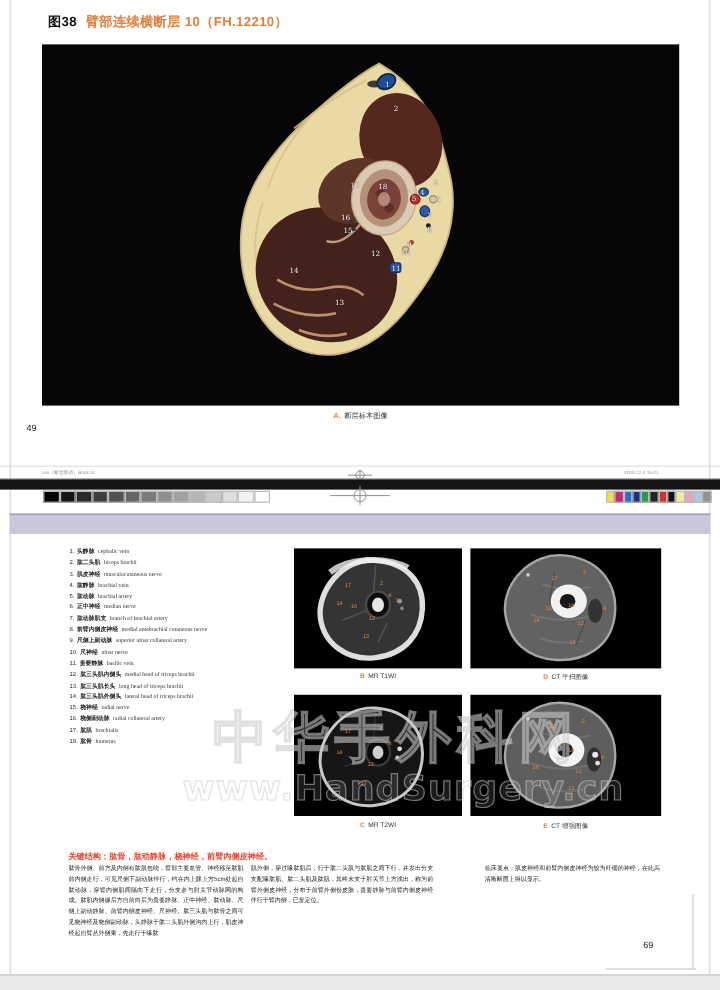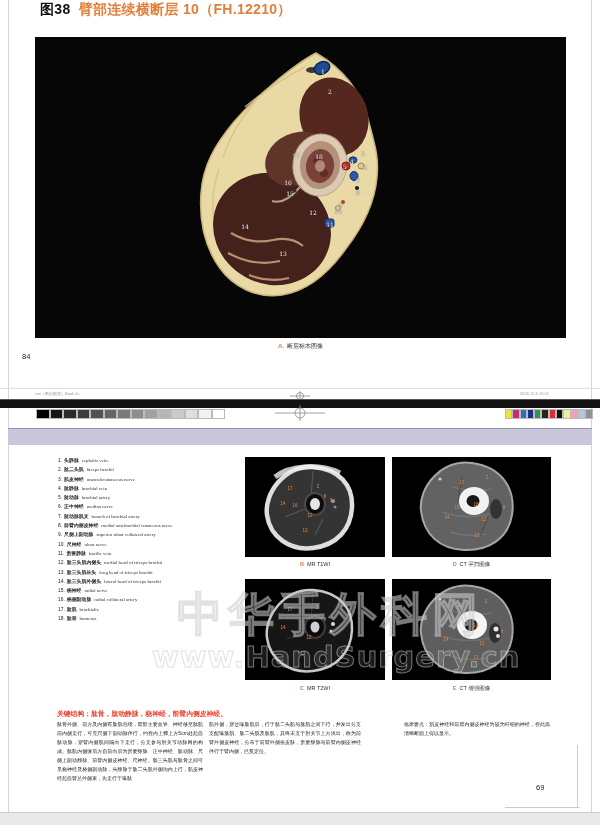--- a/index.html
+++ b/index.html
@@ -2,21 +2,21 @@
 <html><head>
 <meta charset="utf-8">
 <style>
   html,body{margin:0;padding:0;}
   body{width:600px;height:825px;position:relative;background:#e9e9e9;overflow:hidden;
        font-family:"Liberation Sans",sans-serif;}
   .abs{position:absolute;}
   #sheet{left:0;top:0;width:600px;height:812px;background:#ffffff;}
   .trimv{width:1px;background:#d4d4d4;top:0;height:812px;}
   
-  #title84{left:40px;top:1px;font-size:14px;font-weight:bold;color:#111;letter-spacing:.3px;}
+  #title84{left:40px;top:11px;font-size:11px;font-weight:bold;color:#111;letter-spacing:.3px;}
   #title84 .orange{color:#e0803c;margin-left:4px;}
   #panel84{left:35px;top:37px;width:531px;height:301px;background:#060606;}
   .slabel{position:absolute;transform:translate(-50%,-50%);color:#fff;
           font-family:"DejaVu Serif",serif;font-size:6px;text-shadow:0 0 1px #000;z-index:4;}
   #capA{left:35px;top:342px;width:531px;text-align:center;font-size:6px;color:#333;}
   .capletter{color:#e0803c;font-weight:bold;margin-right:3px;}
   #p84num{left:22px;top:352px;font-size:7.5px;color:#222;}
   #line84{left:0;top:388px;width:600px;height:1px;background:#e0e0e0;}
   
   .printnote{top:391px;font-size:4px;color:#9a9a9a;line-height:5px;}
@@ -128,21 +128,21 @@
       <span class="slabel" style="left: 255px; top: 156px;">15</span>
       <span class="slabel" style="left: 253px; top: 145px;">16</span>
       <span class="slabel" style="left: 261px; top: 118px;">17</span>
       <span class="slabel" style="left: 284px; top: 119px;">18</span>
     </div>
 </div>
 
 <div id="capA" class="abs">
   <span class="capletter">A.</span><span>断层标本图像</span>
 </div>
-<div id="p84num" class="abs">84</div>
+<div id="p84num" class="abs">49</div>
 <div id="line84" class="abs"></div>
 
 <div class="abs printnote" style="left:35px;">xxx（断层图谱）Book 4c</div>
 <div class="abs printnote" style="left:520px;">2009.12.4 15:01</div>
 <svg class="abs" style="left:288px;top:391px;" width="24" height="10">
   <circle cx="12" cy="5" r="3.5" class="reg"></circle>
     <path d="M2 5 H22 M12 0 V10" class="reg"></path>
 </svg>
 <div id="blackbar" class="abs"></div>
 <div id="grayscale" class="abs">

